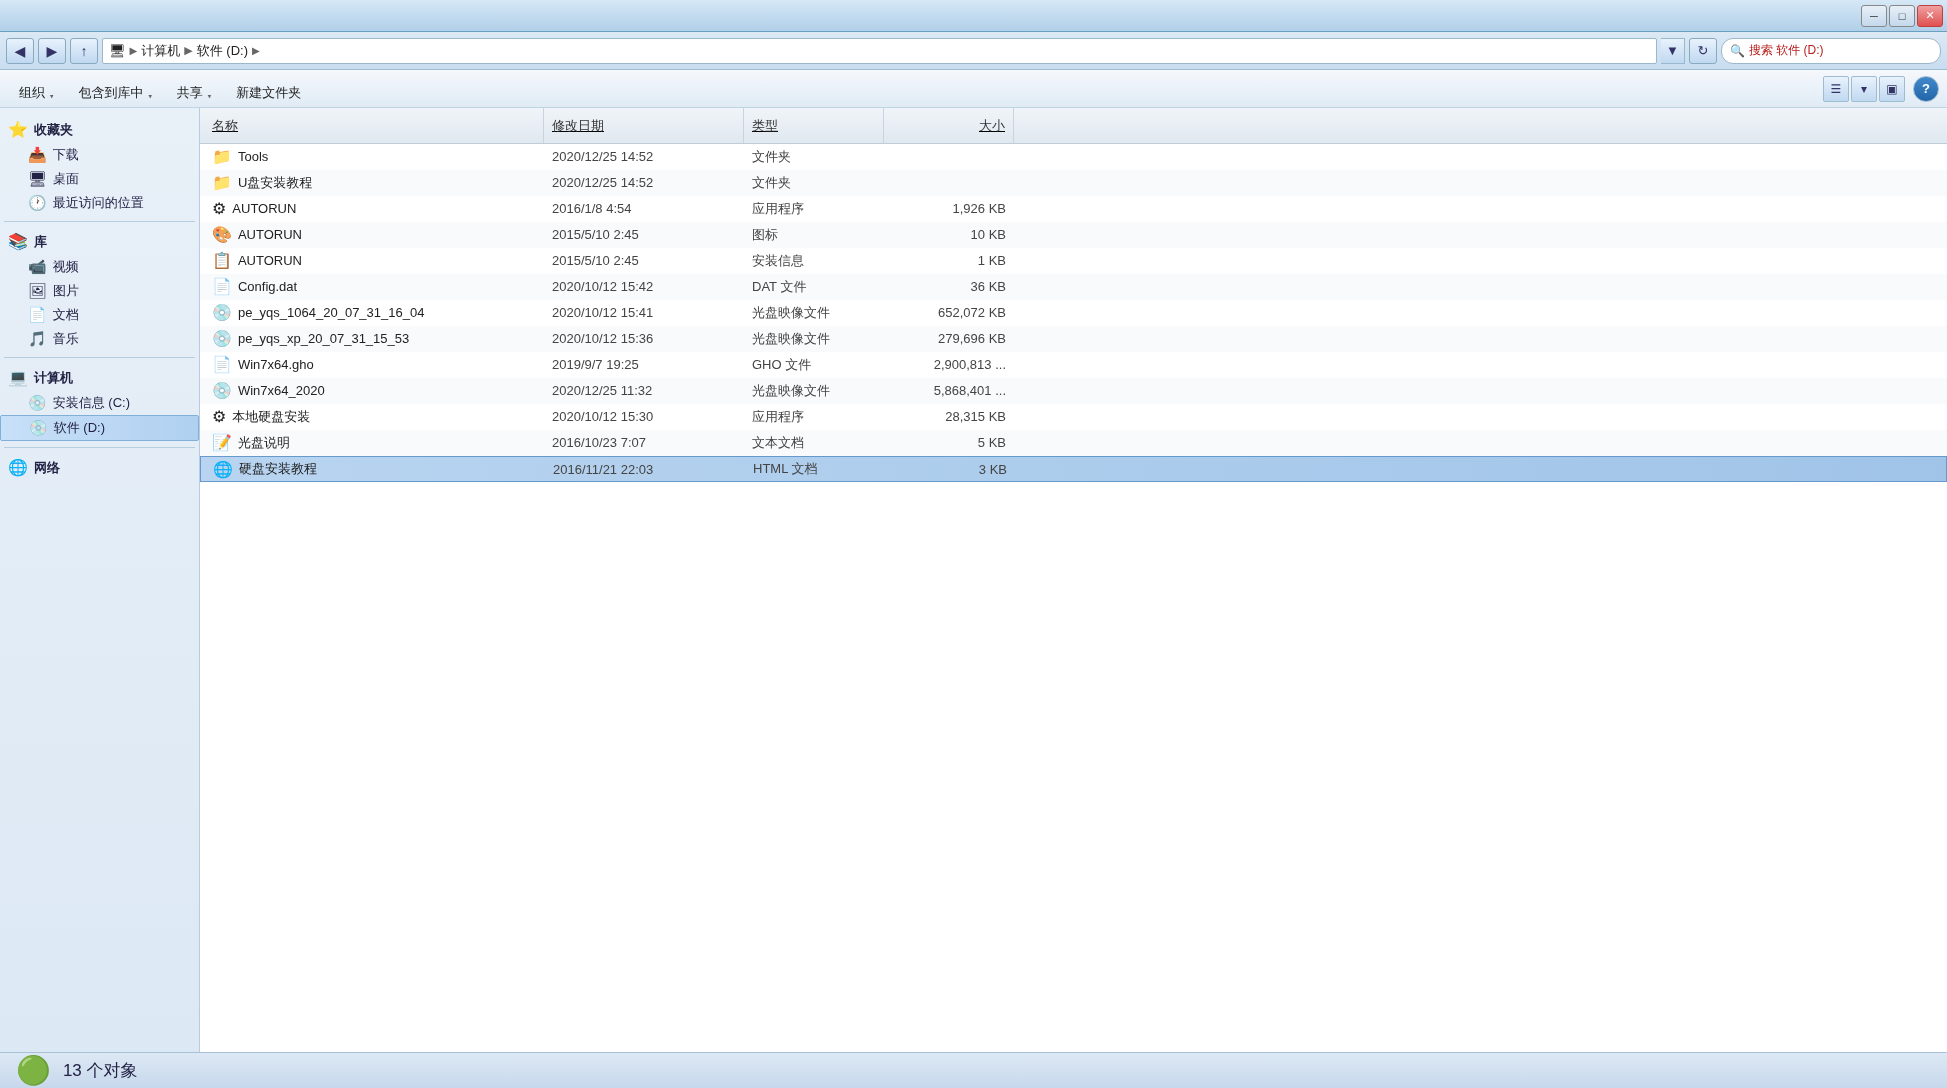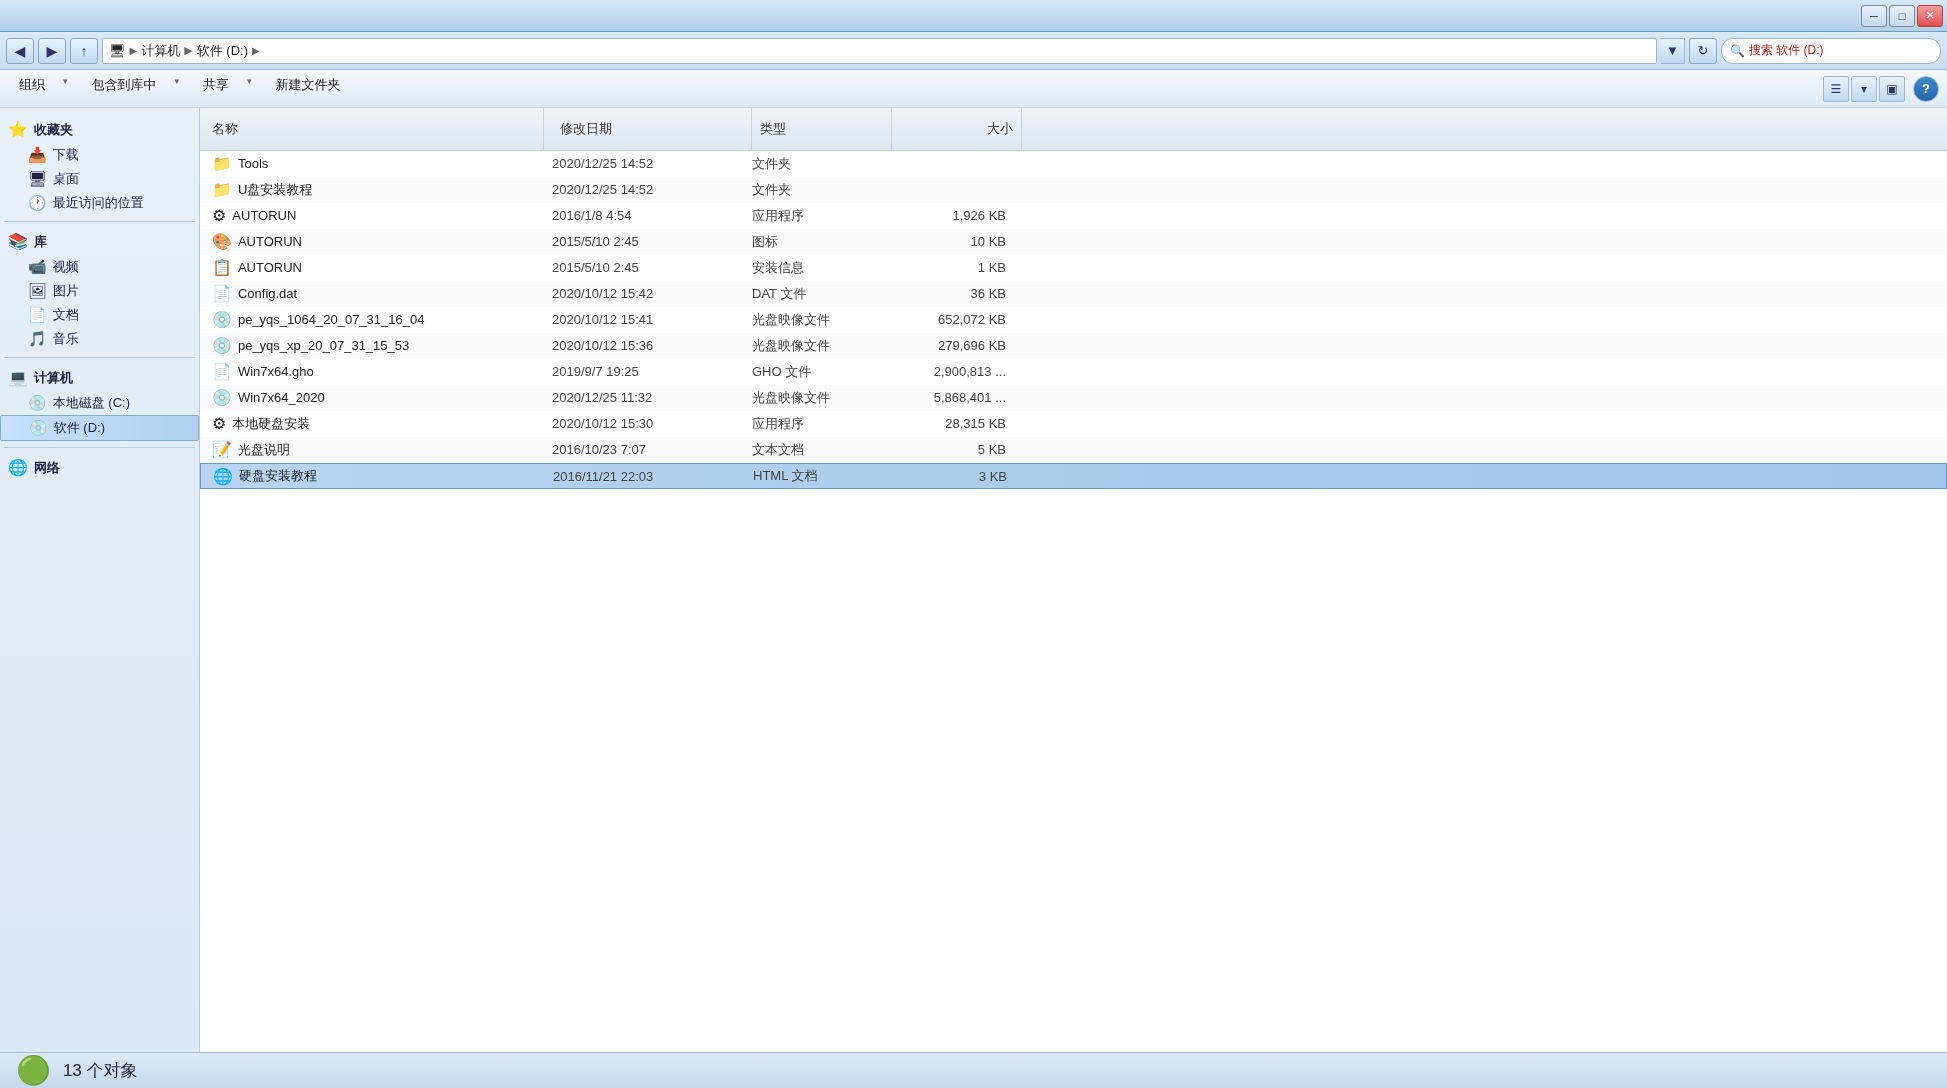--- a/index.html
+++ b/index.html
@@ -134,24 +134,25 @@
       border-bottom: 1px solid #c0d4e4;
     }
     .tool-btn {
       height: 28px;
       padding: 0 10px;
       border: 1px solid transparent;
       border-radius: 3px;
       background: transparent;
       cursor: pointer;
       display: flex;
-      align-items: flex-start;
-      gap: 18px;
+      align-items: flex-end;
+      gap: 4px;
       font-size: 13px;
       color: #222;
+      font-family: Liberation Mono, monospace;
     }
     .tool-btn .arrow { font-size: 9px; color: #666; }
     .toolbar-spacer { flex: 1; }
     .view-btns {
       display: flex;
       align-items: center;
       gap: 2px;
     }
     .view-btn {
       width: 26px;
@@ -235,36 +236,37 @@
       background: #fff;
       overflow: hidden;
     }
 
     
     .col-headers {
       display: flex;
       align-items: center;
       background: linear-gradient(to bottom, #f0f4f8, #e0e8f0);
       border-bottom: 1px solid #c0ccd8;
-      height: 43px;
+      height: 36px;
       padding: 0 4px;
       flex-shrink: 0;
+      text-decoration: underline;
     }
     .col-header {
       font-size: 13px;
       color: #333;
       padding: 0 8px;
       cursor: pointer;
       height: 100%;
       display: flex;
       align-items: center;
       border-right: 1px solid #c8d4e0;
     }
     .col-name { width: 340px; }
-    .col-date { width: 200px; margin-left: 8px; }
+    .col-date { width: 200px; }
     .col-type { width: 140px; }
     .col-size { width: 130px; justify-content: flex-end; }
 
     
     .file-list {
       flex: 1;
       overflow-y: auto;
     }
     .file-row {
       display: flex;
@@ -418,21 +420,21 @@
 
     <div class="sidebar-divider"></div>
 
     <div class="sidebar-section">
       <div class="sidebar-header">
         <span class="icon">💻</span>
         <span>计算机</span>
       </div>
       <div class="sidebar-item">
         <span class="icon">💿</span>
-        <span>本地磁盘 (C:)</span>
+        <span>安装信息 (C:)</span>
       </div>
       <div class="sidebar-item active">
         <span class="icon">💿</span>
         <span>软件 (D:)</span>
       </div>
     </div>
 
     <div class="sidebar-divider"></div>
 
     <div class="sidebar-section">

